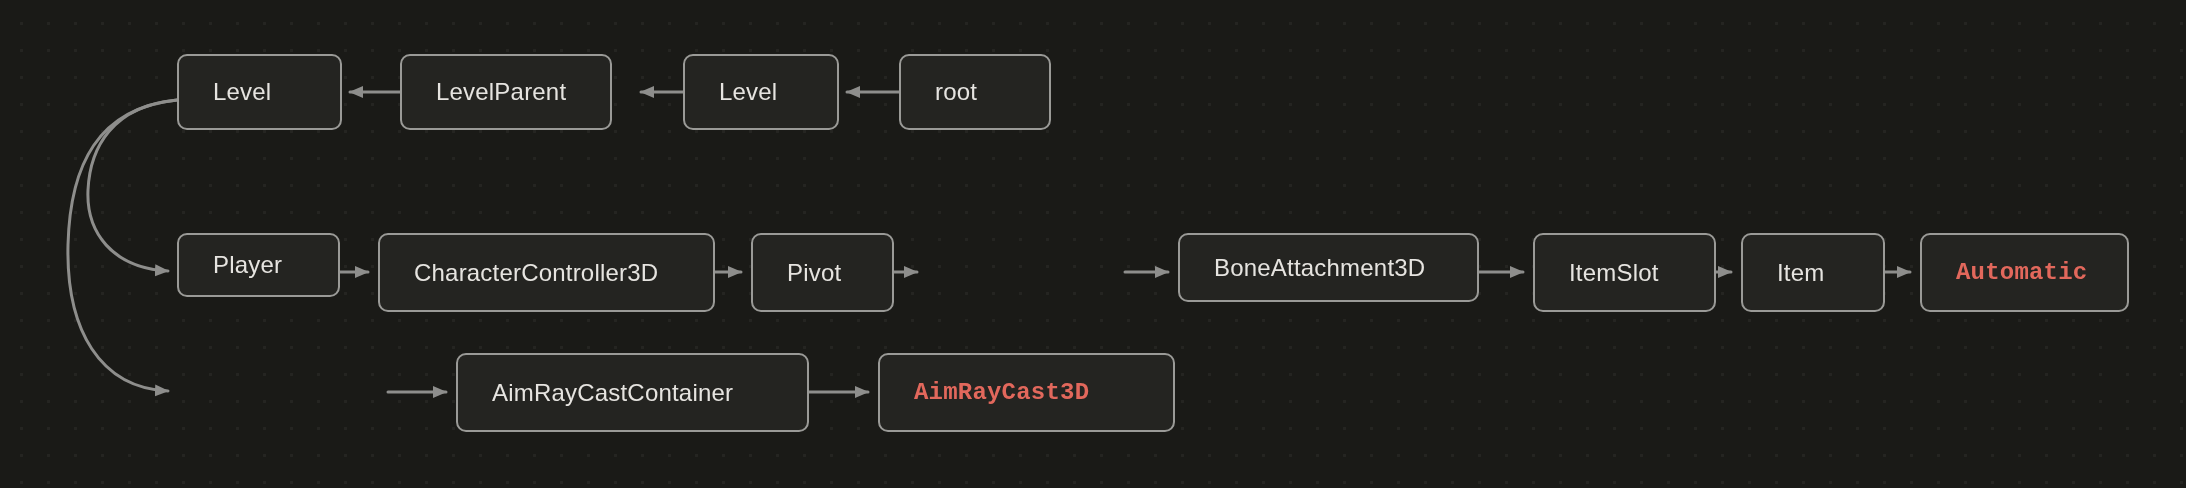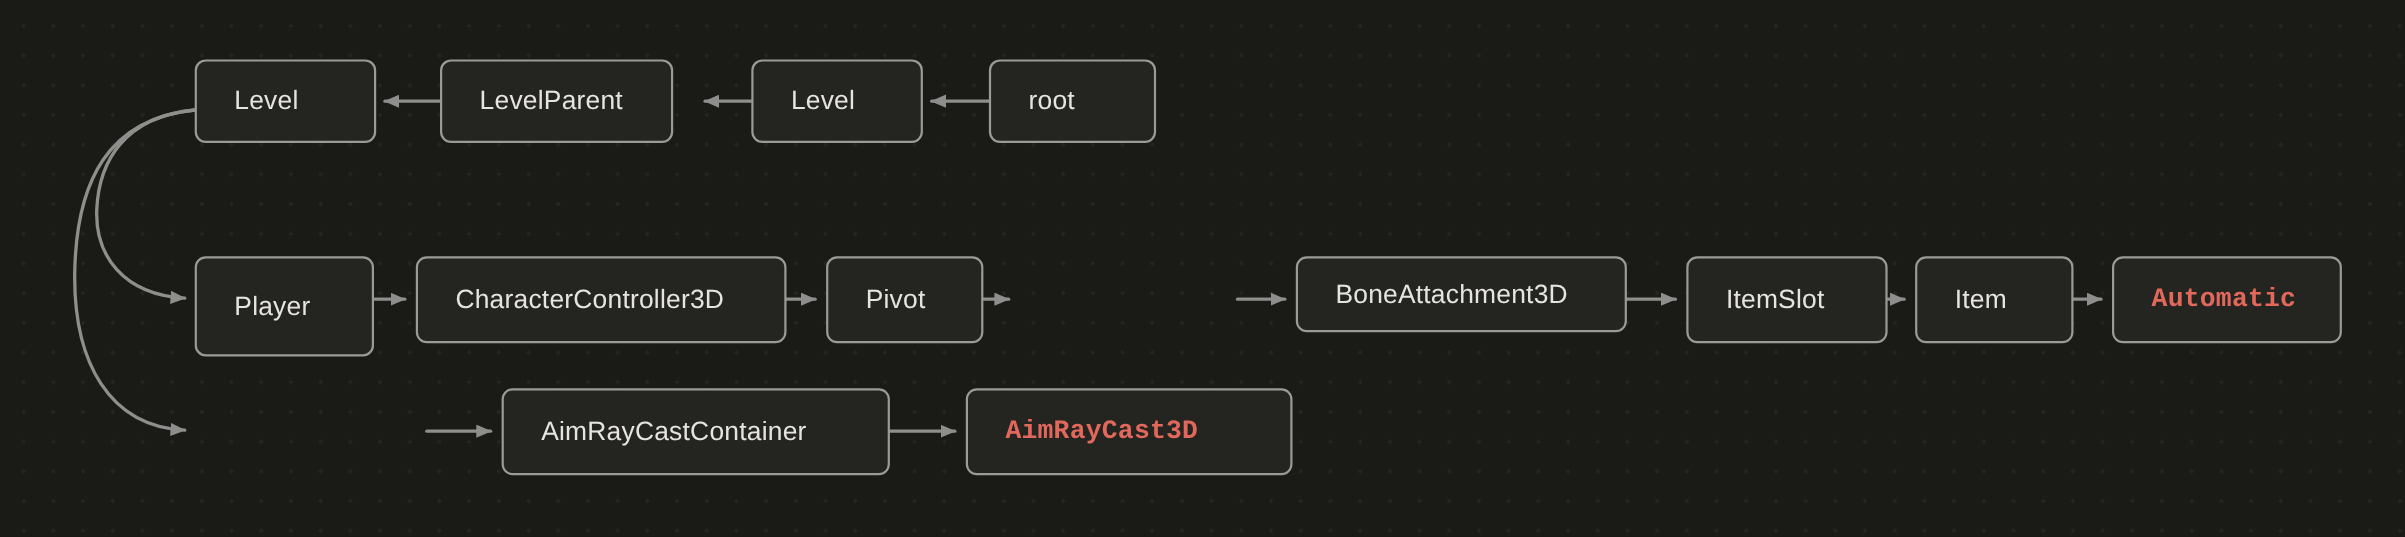--- a/index.html
+++ b/index.html
@@ -85,21 +85,21 @@
   <div class="node" style="left:400px; top:54px; width:212px; height:76px">
     <span class="node-label">LevelParent</span>
   </div>
   <div class="node" style="left:683px; top:54px; width:156px; height:76px">
     <span class="node-label">Level</span>
   </div>
   <div class="node" style="left:899px; top:54px; width:152px; height:76px">
     <span class="node-label">root</span>
   </div>
 
-  <div class="node" style="left:177px; top:233px; width:163px; height:91px">
+  <div class="node" style="left:177px; top:233px; width:163px; height:64px">
     <span class="node-label">Player</span>
   </div>
   <div class="node" style="left:378px; top:233px; width:337px; height:79px">
     <span class="node-label">CharacterController3D</span>
   </div>
   <div class="node" style="left:751px; top:233px; width:143px; height:79px">
     <span class="node-label">Pivot</span>
   </div>
   <div class="node" style="left:1178px; top:233px; width:301px; height:69px">
     <span class="node-label">BoneAttachment3D</span>

